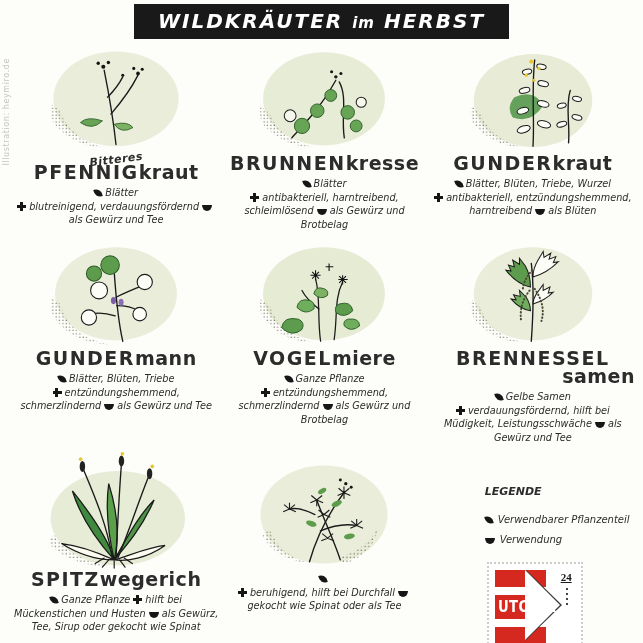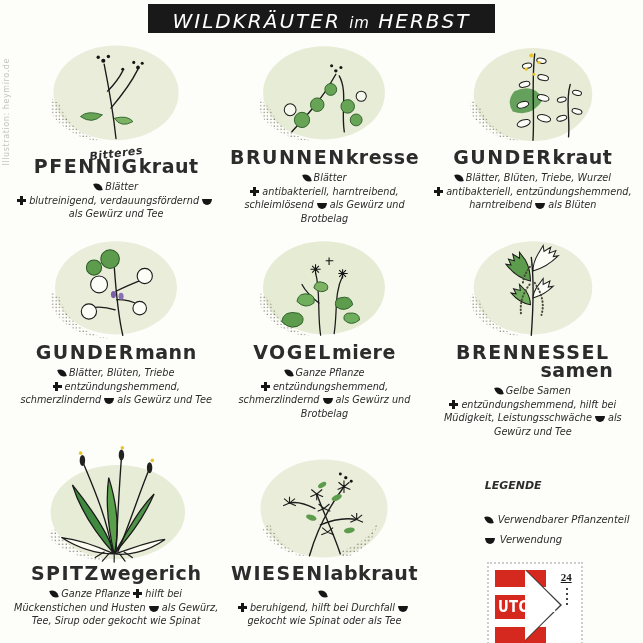--- a/index.html
+++ b/index.html
@@ -6,22 +6,22 @@
   body{
     width:643px;height:643px;overflow:hidden;position:relative;
     background:#fdfdfa;
     font-family:"DejaVu Sans","Liberation Sans",sans-serif;
     color:#2c2c2c;
   }
   
   .header{display:flex;justify-content:center;padding-top:4px;}
   .banner{
     background:#191919;color:#ffffff;
-    font-style:italic;font-weight:400;font-size:20px;letter-spacing:2px;
-    padding:5px 24px 0;white-space:nowrap;
+    font-style:italic;font-weight:700;font-size:20px;letter-spacing:2px;
+    padding:5px 24px 6px;white-space:nowrap;
   }
   .banner .small{font-size:15px;letter-spacing:1px;text-transform:lowercase;}
   
   .credit{
     position:absolute;left:2px;top:58px;
     writing-mode:vertical-rl;transform:rotate(180deg);
     font-size:8px;color:#c3c3c3;letter-spacing:.6px;
   }
   
   .grid{
@@ -31,38 +31,38 @@
   .cell{text-align:center;}
   .illu{width:192px;height:110px;display:block;margin:0 auto;}
   .row3 .illu{height:118px;}
   
   .p-pre{
     display:block;font-size:11px;font-weight:700;font-style:italic;
     transform:rotate(-7deg);margin-bottom:-4px;letter-spacing:.5px;
   }
   .p-title{font-weight:700;font-size:19px;letter-spacing:1.5px;line-height:1.05;margin-top:1px;}
   .p-suffix{font-size:19px;letter-spacing:.5px;font-weight:700;}
-  .suffix-block .p-suffix{display:block;margin-top:-2px;padding-left:88px;text-align:center;}
+  .suffix-block .p-suffix{display:block;margin-top:-2px;padding-left:88px;text-align:right;}
   
   .desc{
     font-style:italic;font-size:9.7px;line-height:1.42;color:#2b2b2b;
     max-width:206px;margin:3px auto 6px;font-weight:500;
   }
   .seg{white-space:normal;}
   .part-block .seg-part{display:block;}
   
   .ic{display:inline-block;vertical-align:-1px;margin-right:3px;}
   .ic-leaf{width:8px;height:8px;background:#161616;border-radius:0 85% 0 85%;transform:rotate(-12deg);}
   .ic-plus{width:9px;height:9px;vertical-align:-1px;background:
     linear-gradient(#161616,#161616) center/100% 36% no-repeat,
     linear-gradient(#161616,#161616) center/36% 100% no-repeat;}
   .ic-bowl{width:10px;height:6px;background:#161616;border-radius:0 0 50% 50%/0 0 100% 100%;}
   
   .legend-cell{text-align:left;padding:34px 0 0 54px;}
-  .legend-title{font-style:italic;font-weight:700;font-size:11px;margin-bottom:18px;}
+  .legend-title{font-style:italic;font-weight:700;font-size:11px;margin-bottom:12px;}
   .legend-item{font-style:italic;font-size:10px;line-height:2;font-weight:500;}
   .legend-item .ic{margin-right:5px;}
   
   .stamp{
     width:96px;height:90px;background:#ffffff;margin:12px 0 0 2px;
     border:2px dotted #cdcdcd;padding:6px;box-sizing:border-box;position:relative;
   }
   .stamp-inner{position:relative;width:100%;height:100%;background:#fff;overflow:hidden;}
   .red-block{position:absolute;left:0;top:0;bottom:0;width:64%;background:#d5281e;}
   .stripe{position:absolute;left:0;width:64%;height:11%;background:#fff;}
@@ -307,21 +307,21 @@
       </g>
       <g stroke="#4a4a38" stroke-width="2.4" stroke-dasharray="0.6 3.4" fill="none" stroke-linecap="round">
         <path d="M96 62 C88 72 84 84 86 98"></path>
         <path d="M102 60 C110 72 114 84 110 98"></path>
         <path d="M99 38 C92 46 88 54 88 62"></path>
       </g>
     </svg>
     <div class="p-title suffix-block"><span>BRENNESSEL</span><span class="p-suffix">samen</span></div>
     <div class="desc part-block">
       <span class="seg seg-part"><span class="ic ic-leaf"></span><span>Gelbe Samen</span></span>
-      <span class="seg"><span class="ic ic-plus"></span><span>entzündungshemmend, hilft bei Müdigkeit, Leistungsschwäche</span></span>
+      <span class="seg"><span class="ic ic-plus"></span><span>verdauungsfördernd, hilft bei Müdigkeit, Leistungsschwäche</span></span>
       <span class="seg"><span class="ic ic-bowl"></span><span>als Gewürz und Tee</span></span>
     </div>
   </div>
 
   <div class="cell row3">
     <svg class="illu" viewBox="0 0 200 130">
       <g>
           <ellipse cx="102" cy="74" rx="74" ry="52" fill="#e7ecd6"></ellipse>
         </g>
       <g>
@@ -399,21 +399,20 @@
         <ellipse cx="86" cy="80" rx="6" ry="3" transform="rotate(18 86 80)"></ellipse>
         <ellipse cx="128" cy="94" rx="6" ry="3" transform="rotate(-10 128 94)"></ellipse>
         <ellipse cx="98" cy="44" rx="5" ry="2.6" transform="rotate(-30 98 44)"></ellipse>
       </g>
       <g fill="#151515">
         <circle cx="124" cy="36" r="1.8"></circle>
           <circle cx="130" cy="40" r="1.6"></circle>
           <circle cx="118" cy="32" r="1.6"></circle>
       </g>
     </svg>
-    <div class="p-title"><span>WIESEN</span><span class="p-suffix">labkraut</span></div>
     <div class="desc part-block">
       <span class="seg seg-part"><span class="ic ic-leaf"></span></span>
       <span class="seg"><span class="ic ic-plus"></span><span>beruhigend, hilft bei Durchfall</span></span>
       <span class="seg"><span class="ic ic-bowl"></span><span>gekocht wie Spinat oder als Tee</span></span>
     </div>
   </div>
 
   <div class="cell row3 legend-cell">
     <div class="legend-title">LEGENDE</div>
     <div class="legend-item"><span class="ic ic-leaf"></span><span>Verwendbarer Pflanzenteil</span></div>

